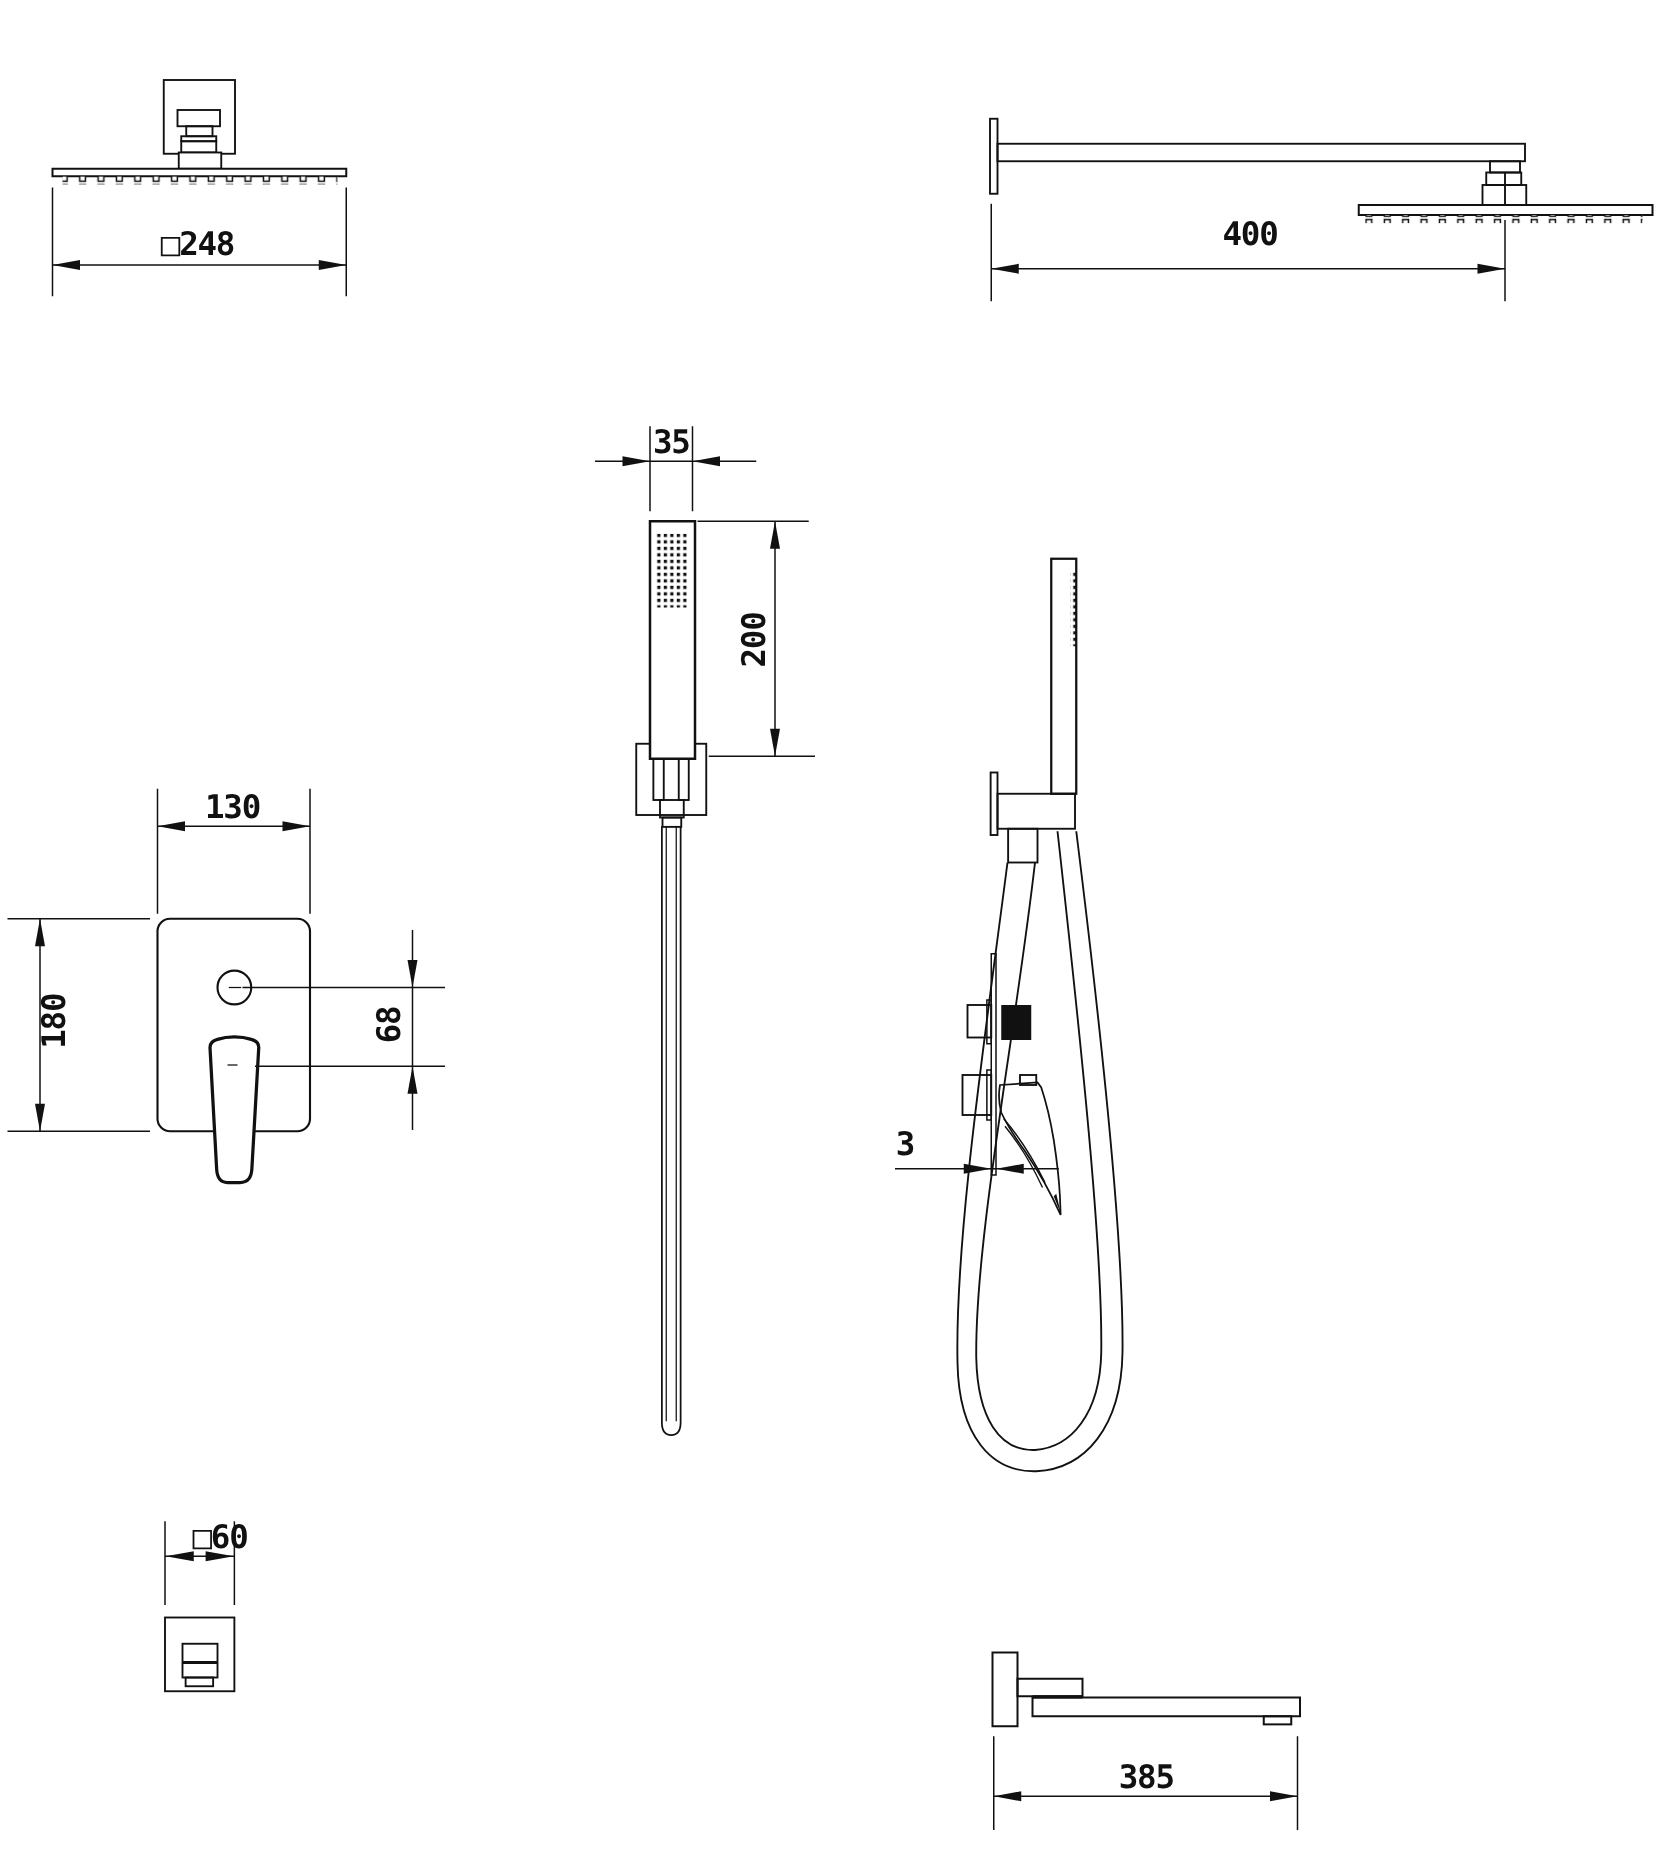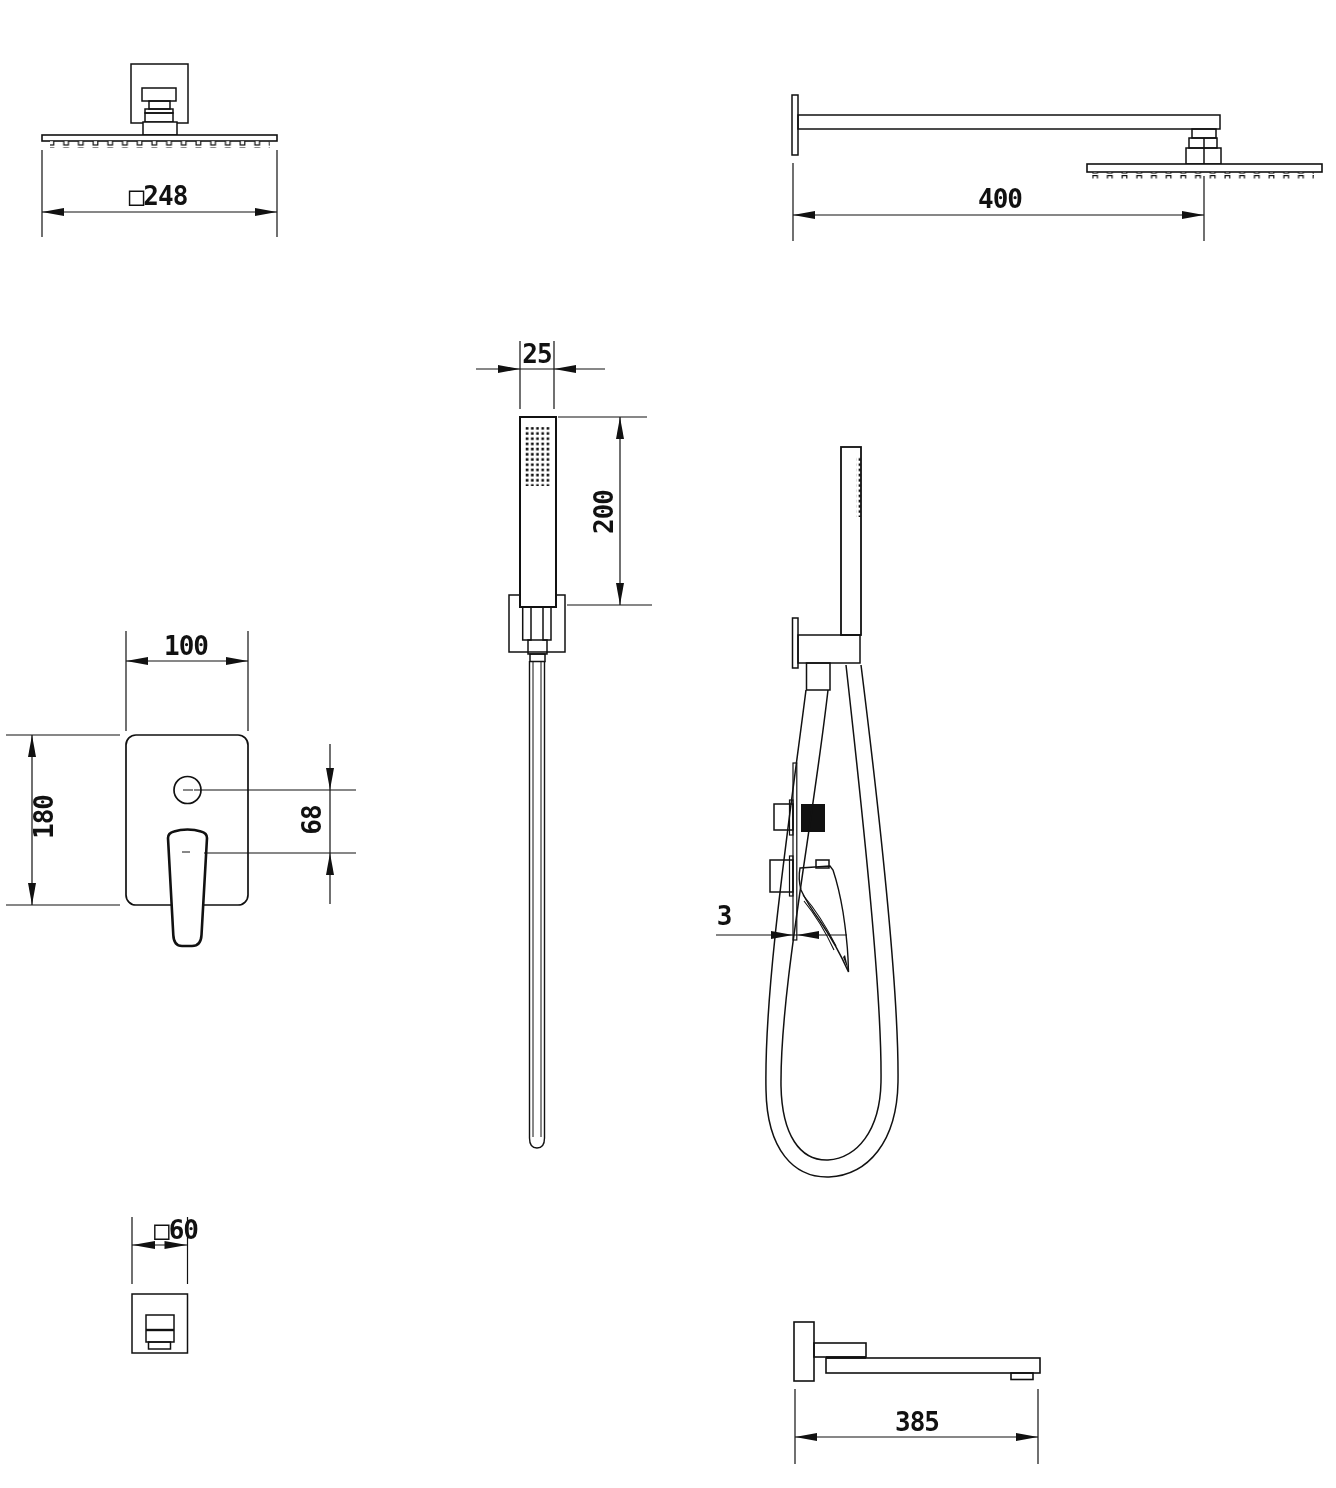--- a/index.html
+++ b/index.html
@@ -175,23 +175,23 @@
   <g stroke="#111" stroke-width="1.2" fill="none">
     <line x1="795" y1="1389" x2="795" y2="1464"></line>
     <line x1="1038" y1="1389" x2="1038" y2="1464"></line>
     <line x1="795" y1="1437" x2="1038" y2="1437"></line>
     <polygon points="795,1437 817,1433 817,1441" fill="#111" stroke="none"></polygon>
     <polygon points="1038,1437 1016,1433 1016,1441" fill="#111" stroke="none"></polygon>
   </g>
 </svg>
 
 <div class="lbl" style="left:158px;top:196px">□248</div>
-<div class="lbl" style="left:1000px;top:199px">400</div>
-<div class="lbl" style="left:537px;top:354px">25</div>
+<div class="lbl" style="left:1000px;top:188px">400</div>
+<div class="lbl" style="left:537px;top:354px">35</div>
 <div class="lbl rot" style="left:604px;top:512px">200</div>
-<div class="lbl" style="left:186px;top:646px">100</div>
+<div class="lbl" style="left:186px;top:646px">130</div>
 <div class="lbl rot" style="left:44px;top:817px">180</div>
 <div class="lbl rot" style="left:312px;top:820px">68</div>
 <div class="lbl" style="left:724px;top:916px">3</div>
 <div class="lbl" style="left:176px;top:1230px">□60</div>
 <div class="lbl" style="left:917px;top:1422px">385</div>
 
 </div>
 
 </body></html>

